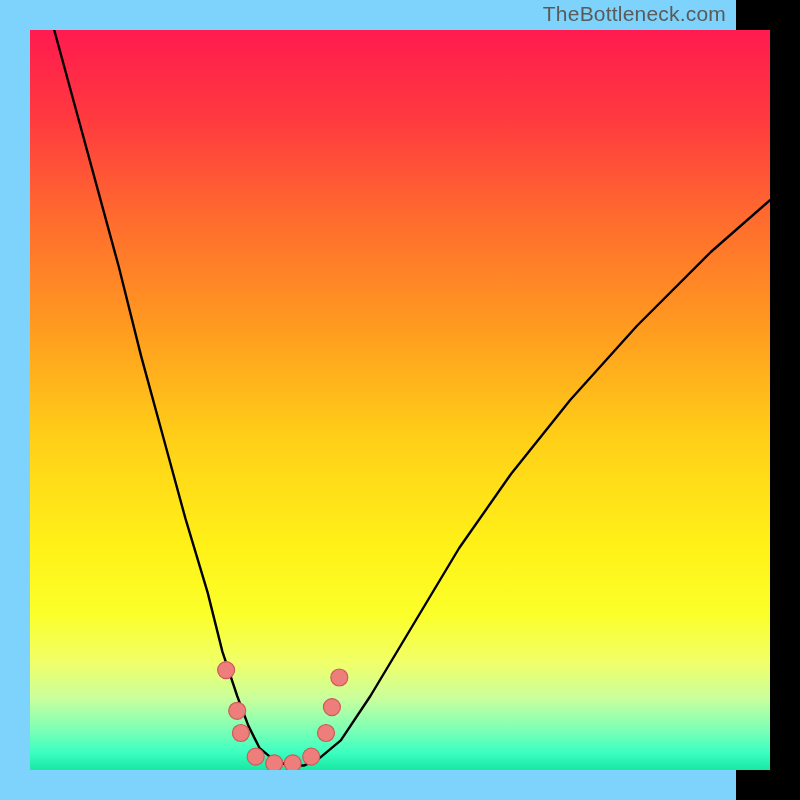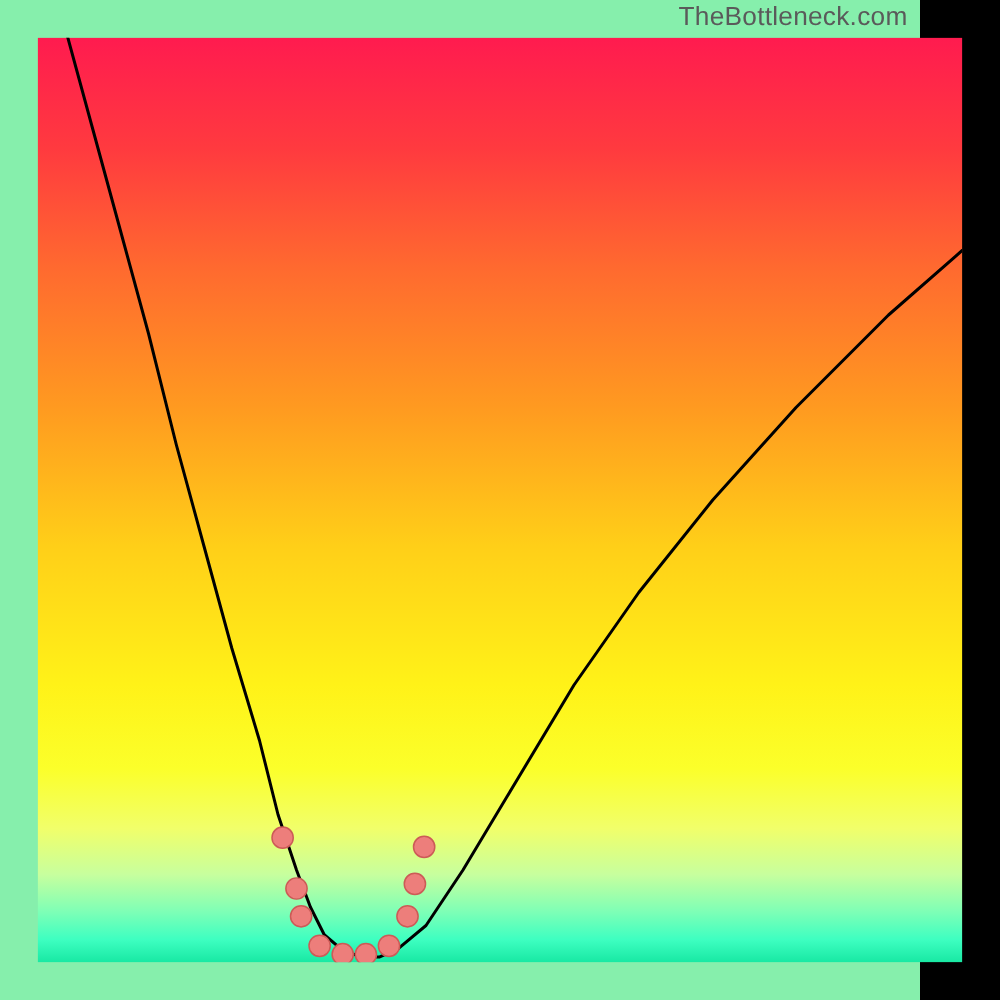--- a/index.html
+++ b/index.html
@@ -8,21 +8,21 @@
     width: 800px;
     height: 800px;
     overflow: hidden;
     background: #000;
     font-family: Arial, Helvetica, sans-serif;
   }
   .outer {
     position: relative;
     width: 736px;
     height: 800px;
-    background: #86efac;
+    background: #7dd3fc;
   }
   .watermark {
     position: absolute;
     top: 2px;
     right: 10px;
     color: #5a5a5a;
     font-size: 21px;
     font-weight: 500;
     z-index: 10;
     letter-spacing: 0.2px;

